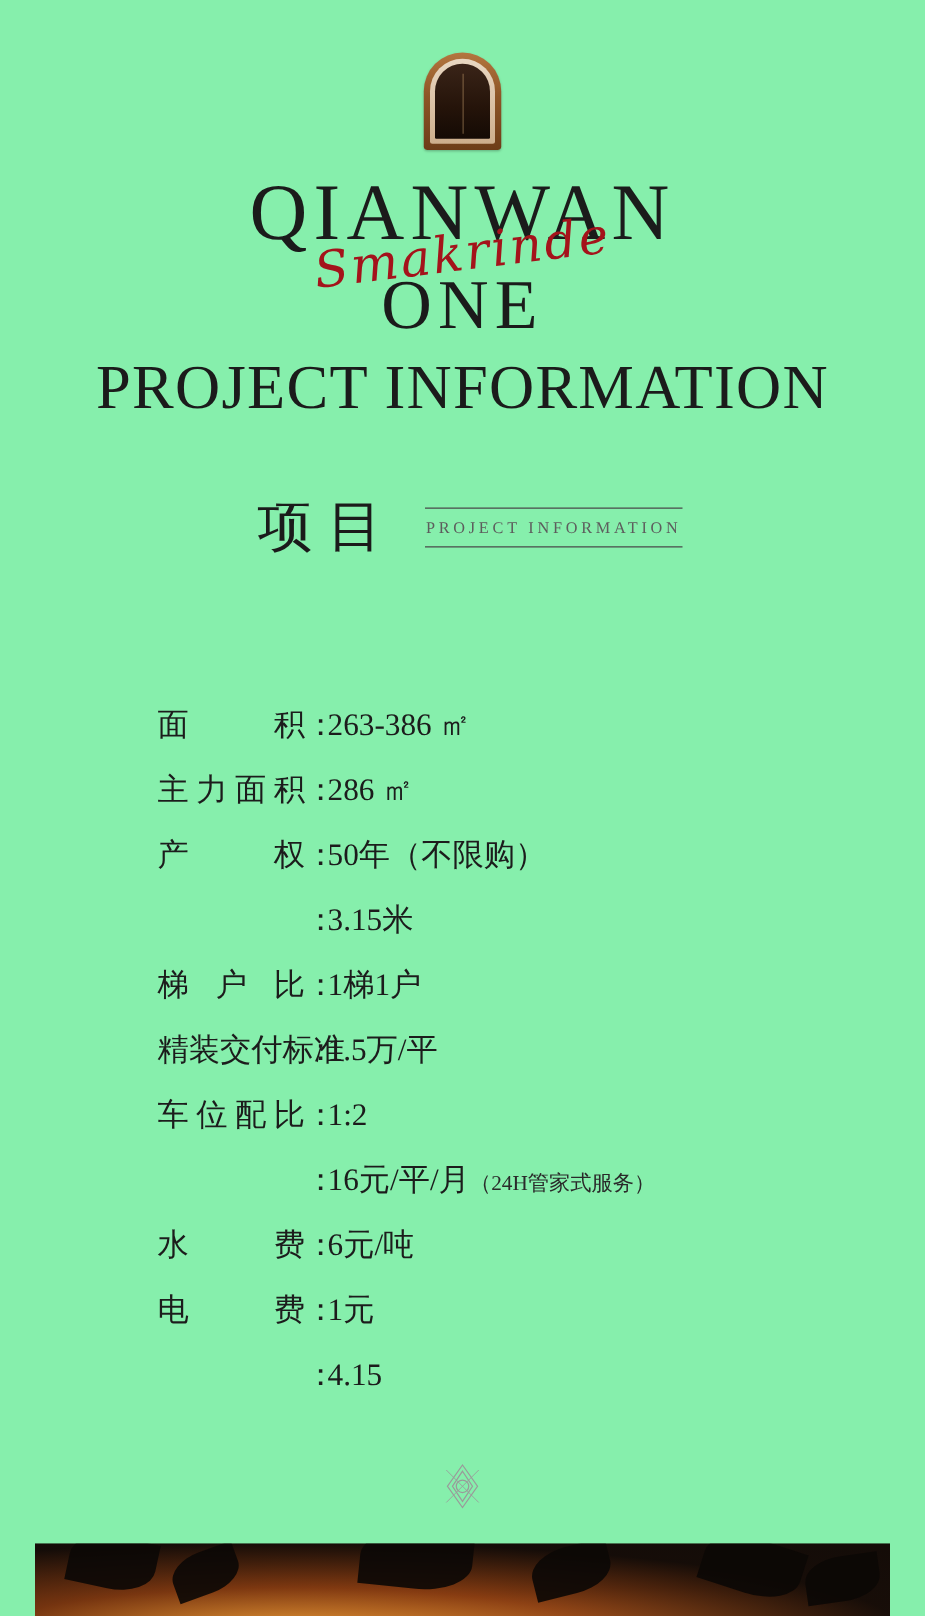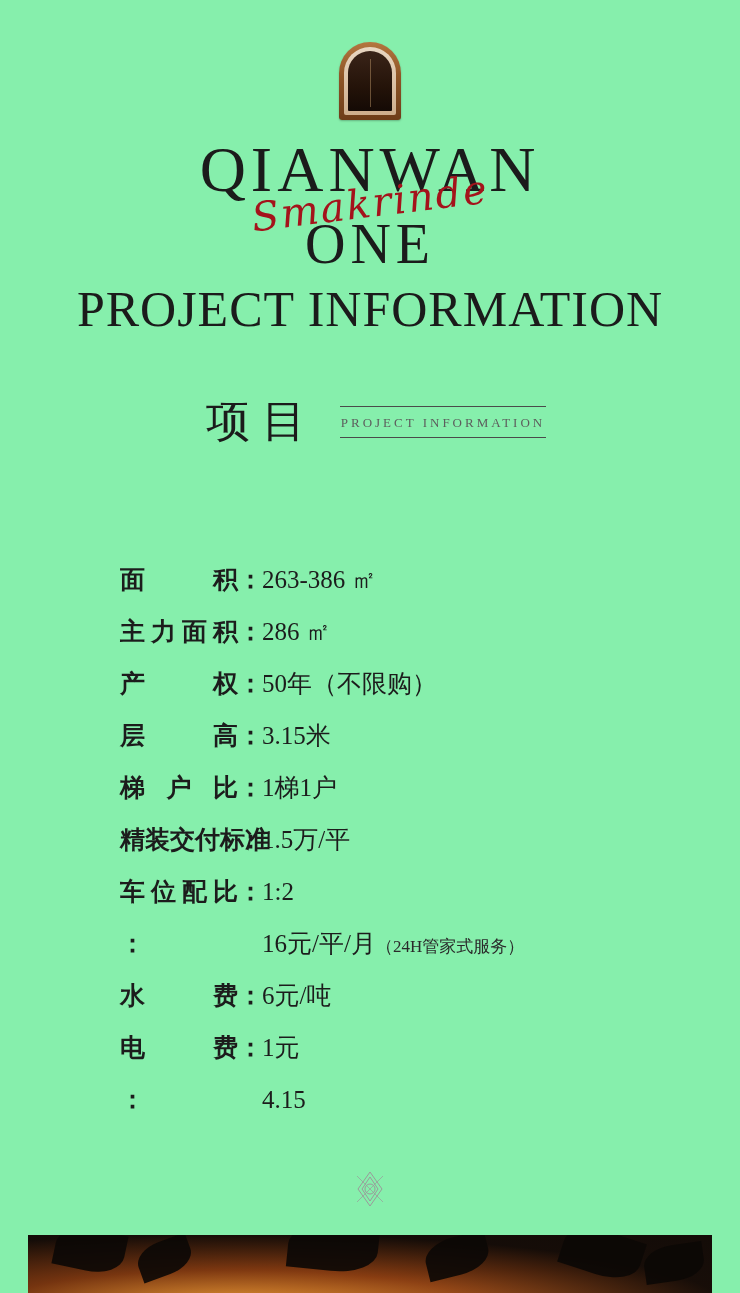--- a/index.html
+++ b/index.html
@@ -135,24 +135,23 @@
     display: flex;
     align-items: baseline;
     margin-bottom: 19px;
     font-size: 25px;
     color: #1c1c1c;
   }
   .spec-label {
     width: 142px;
     flex: 0 0 142px;
     display: flex;
-    justify-content: flex-start;
+    justify-content: flex-end;
     letter-spacing: 0;
     white-space: nowrap;
-    font-weight: bold;
   }
   .spec-label .lbl-txt {
     display: inline-block;
     text-align: justify;
     text-align-last: justify;
     width: 118px;
   }
   .spec-label .colon { width: 18px; text-align: right; }
   .spec-value { white-space: nowrap; }
   .spec-note {
@@ -239,21 +238,20 @@
       <div class="spec-label">
         <span class="lbl-txt">产权</span>
         <span class="colon">：</span>
       </div>
       <div class="spec-value">50年（不限购）</div>
       <div class="spec-note"></div>
     </div>
 
     <div class="spec-row">
       <div class="spec-label">
-        <span class="lbl-txt">层高</span>
         <span class="colon">：</span>
       </div>
       <div class="spec-value">3.15米</div>
       <div class="spec-note"></div>
     </div>
 
     <div class="spec-row">
       <div class="spec-label">
         <span class="lbl-txt">梯户比</span>
         <span class="colon">：</span>

